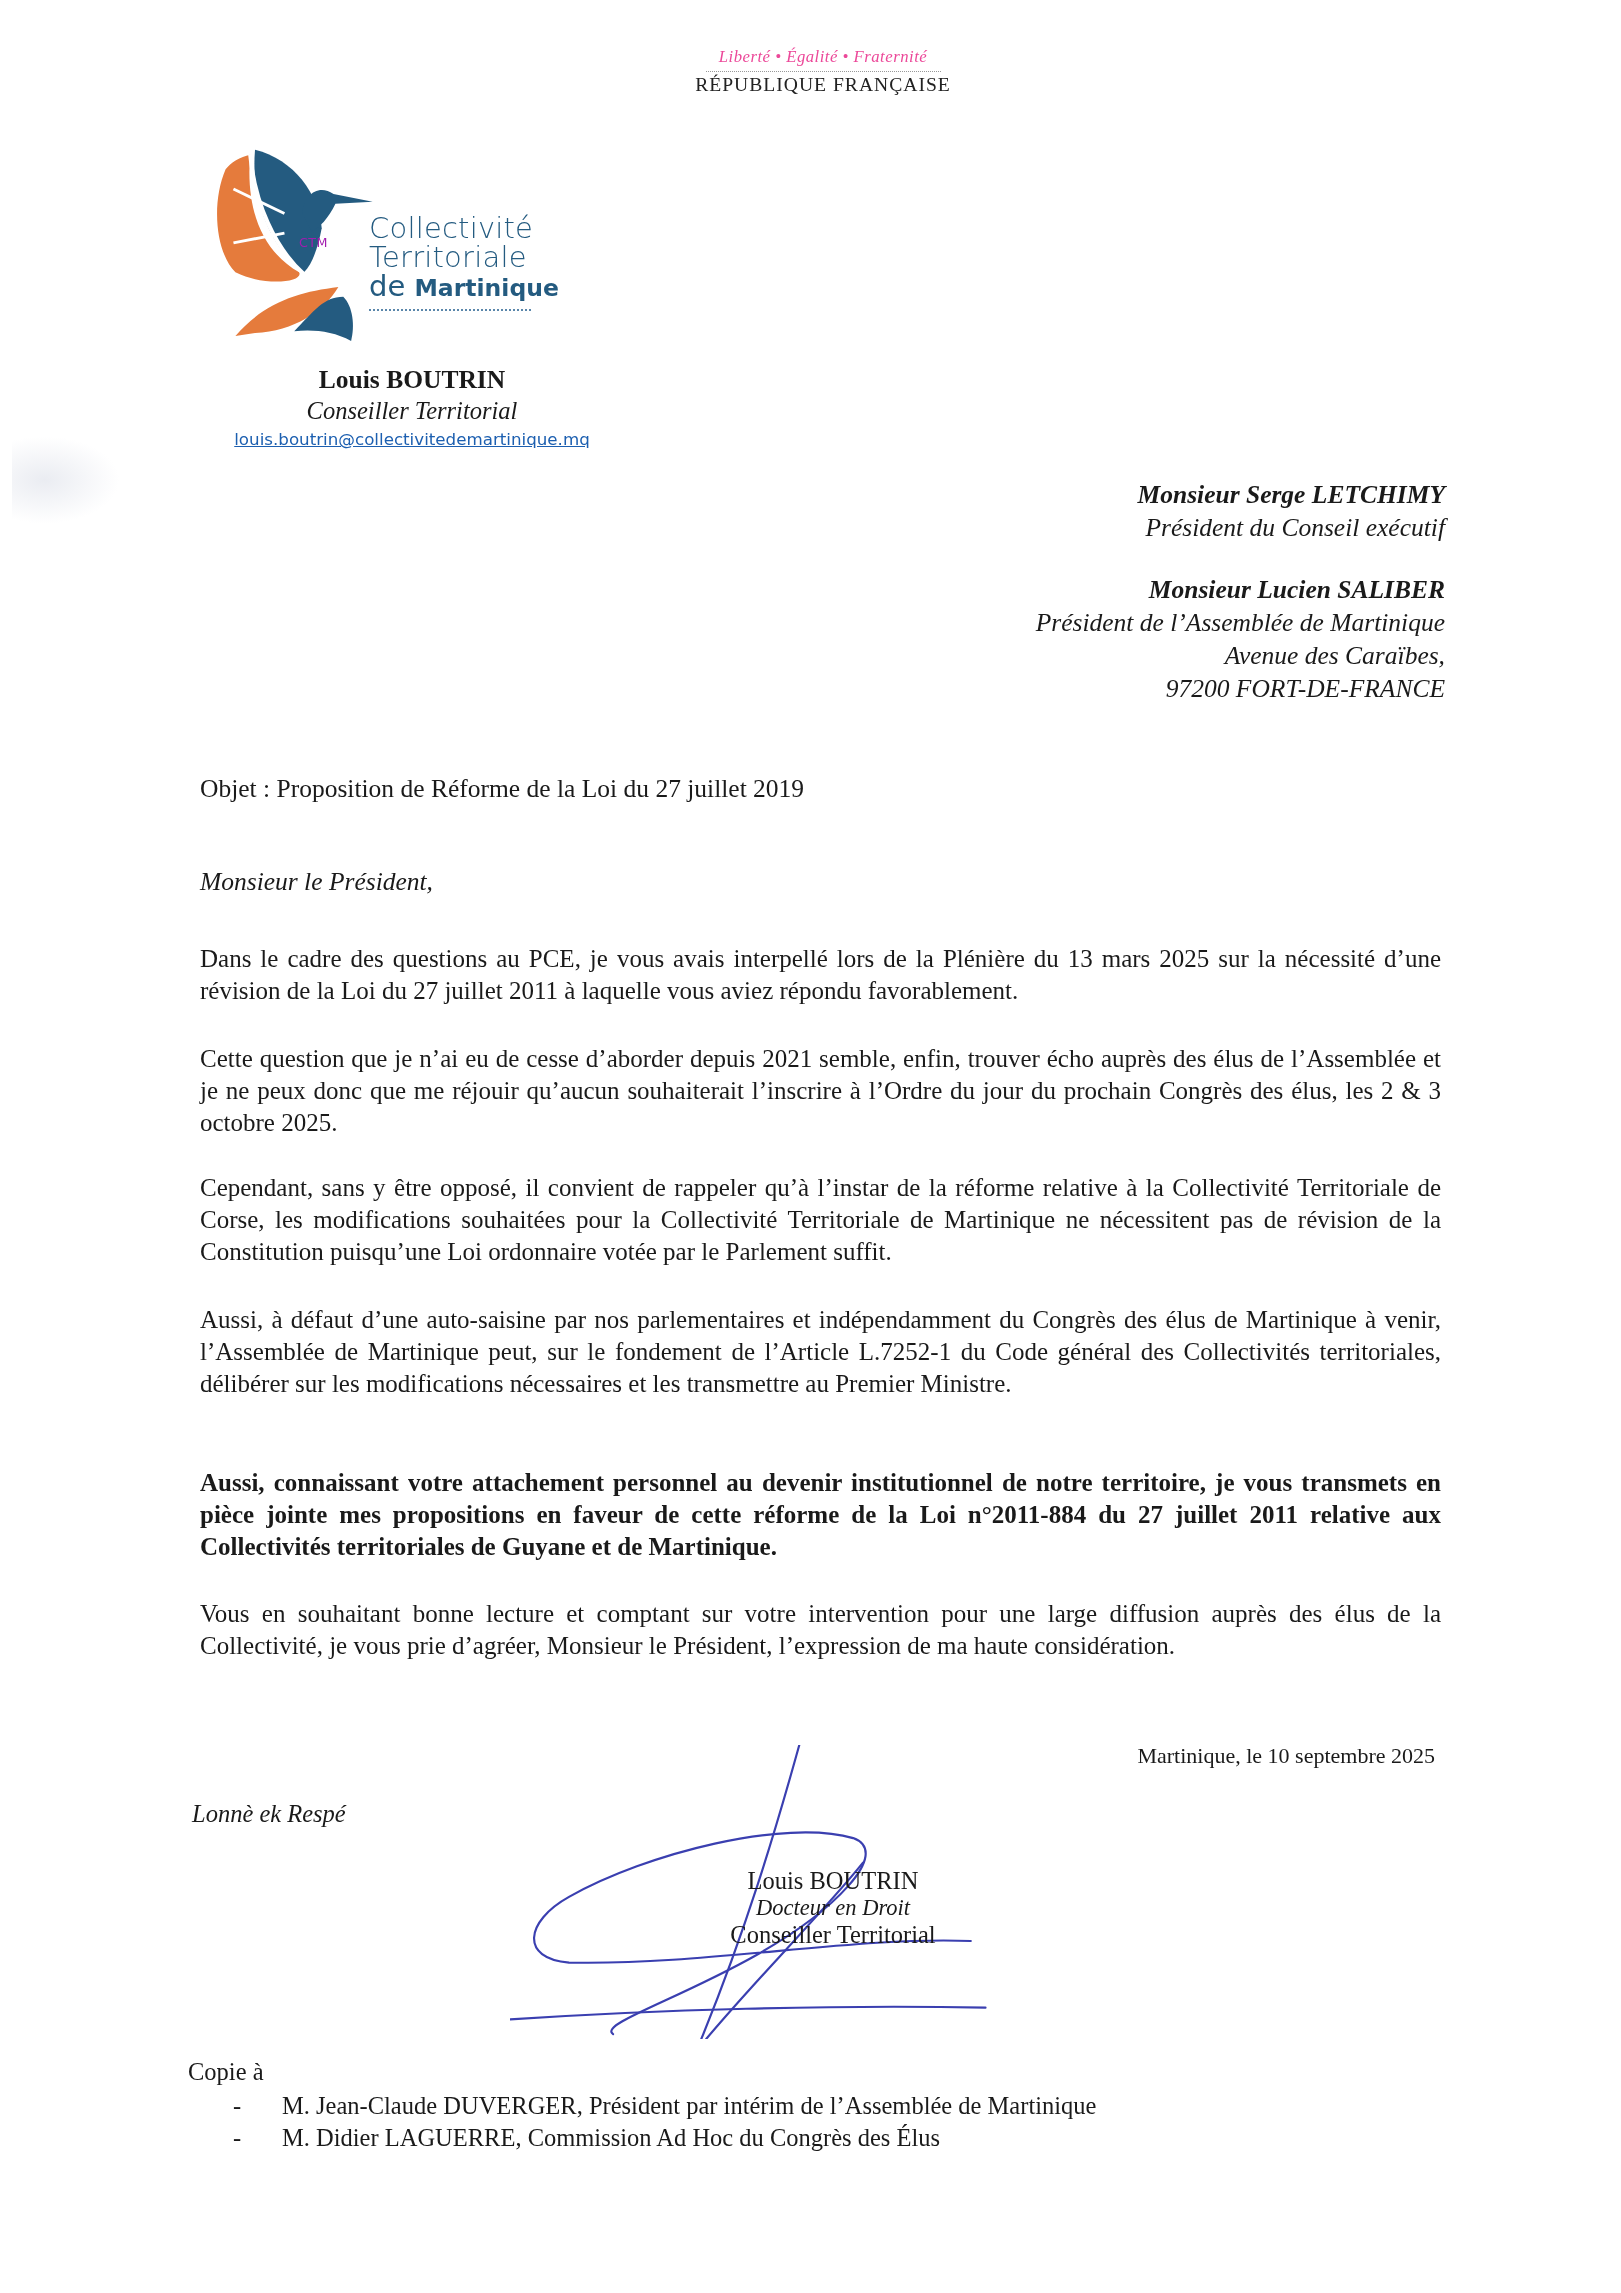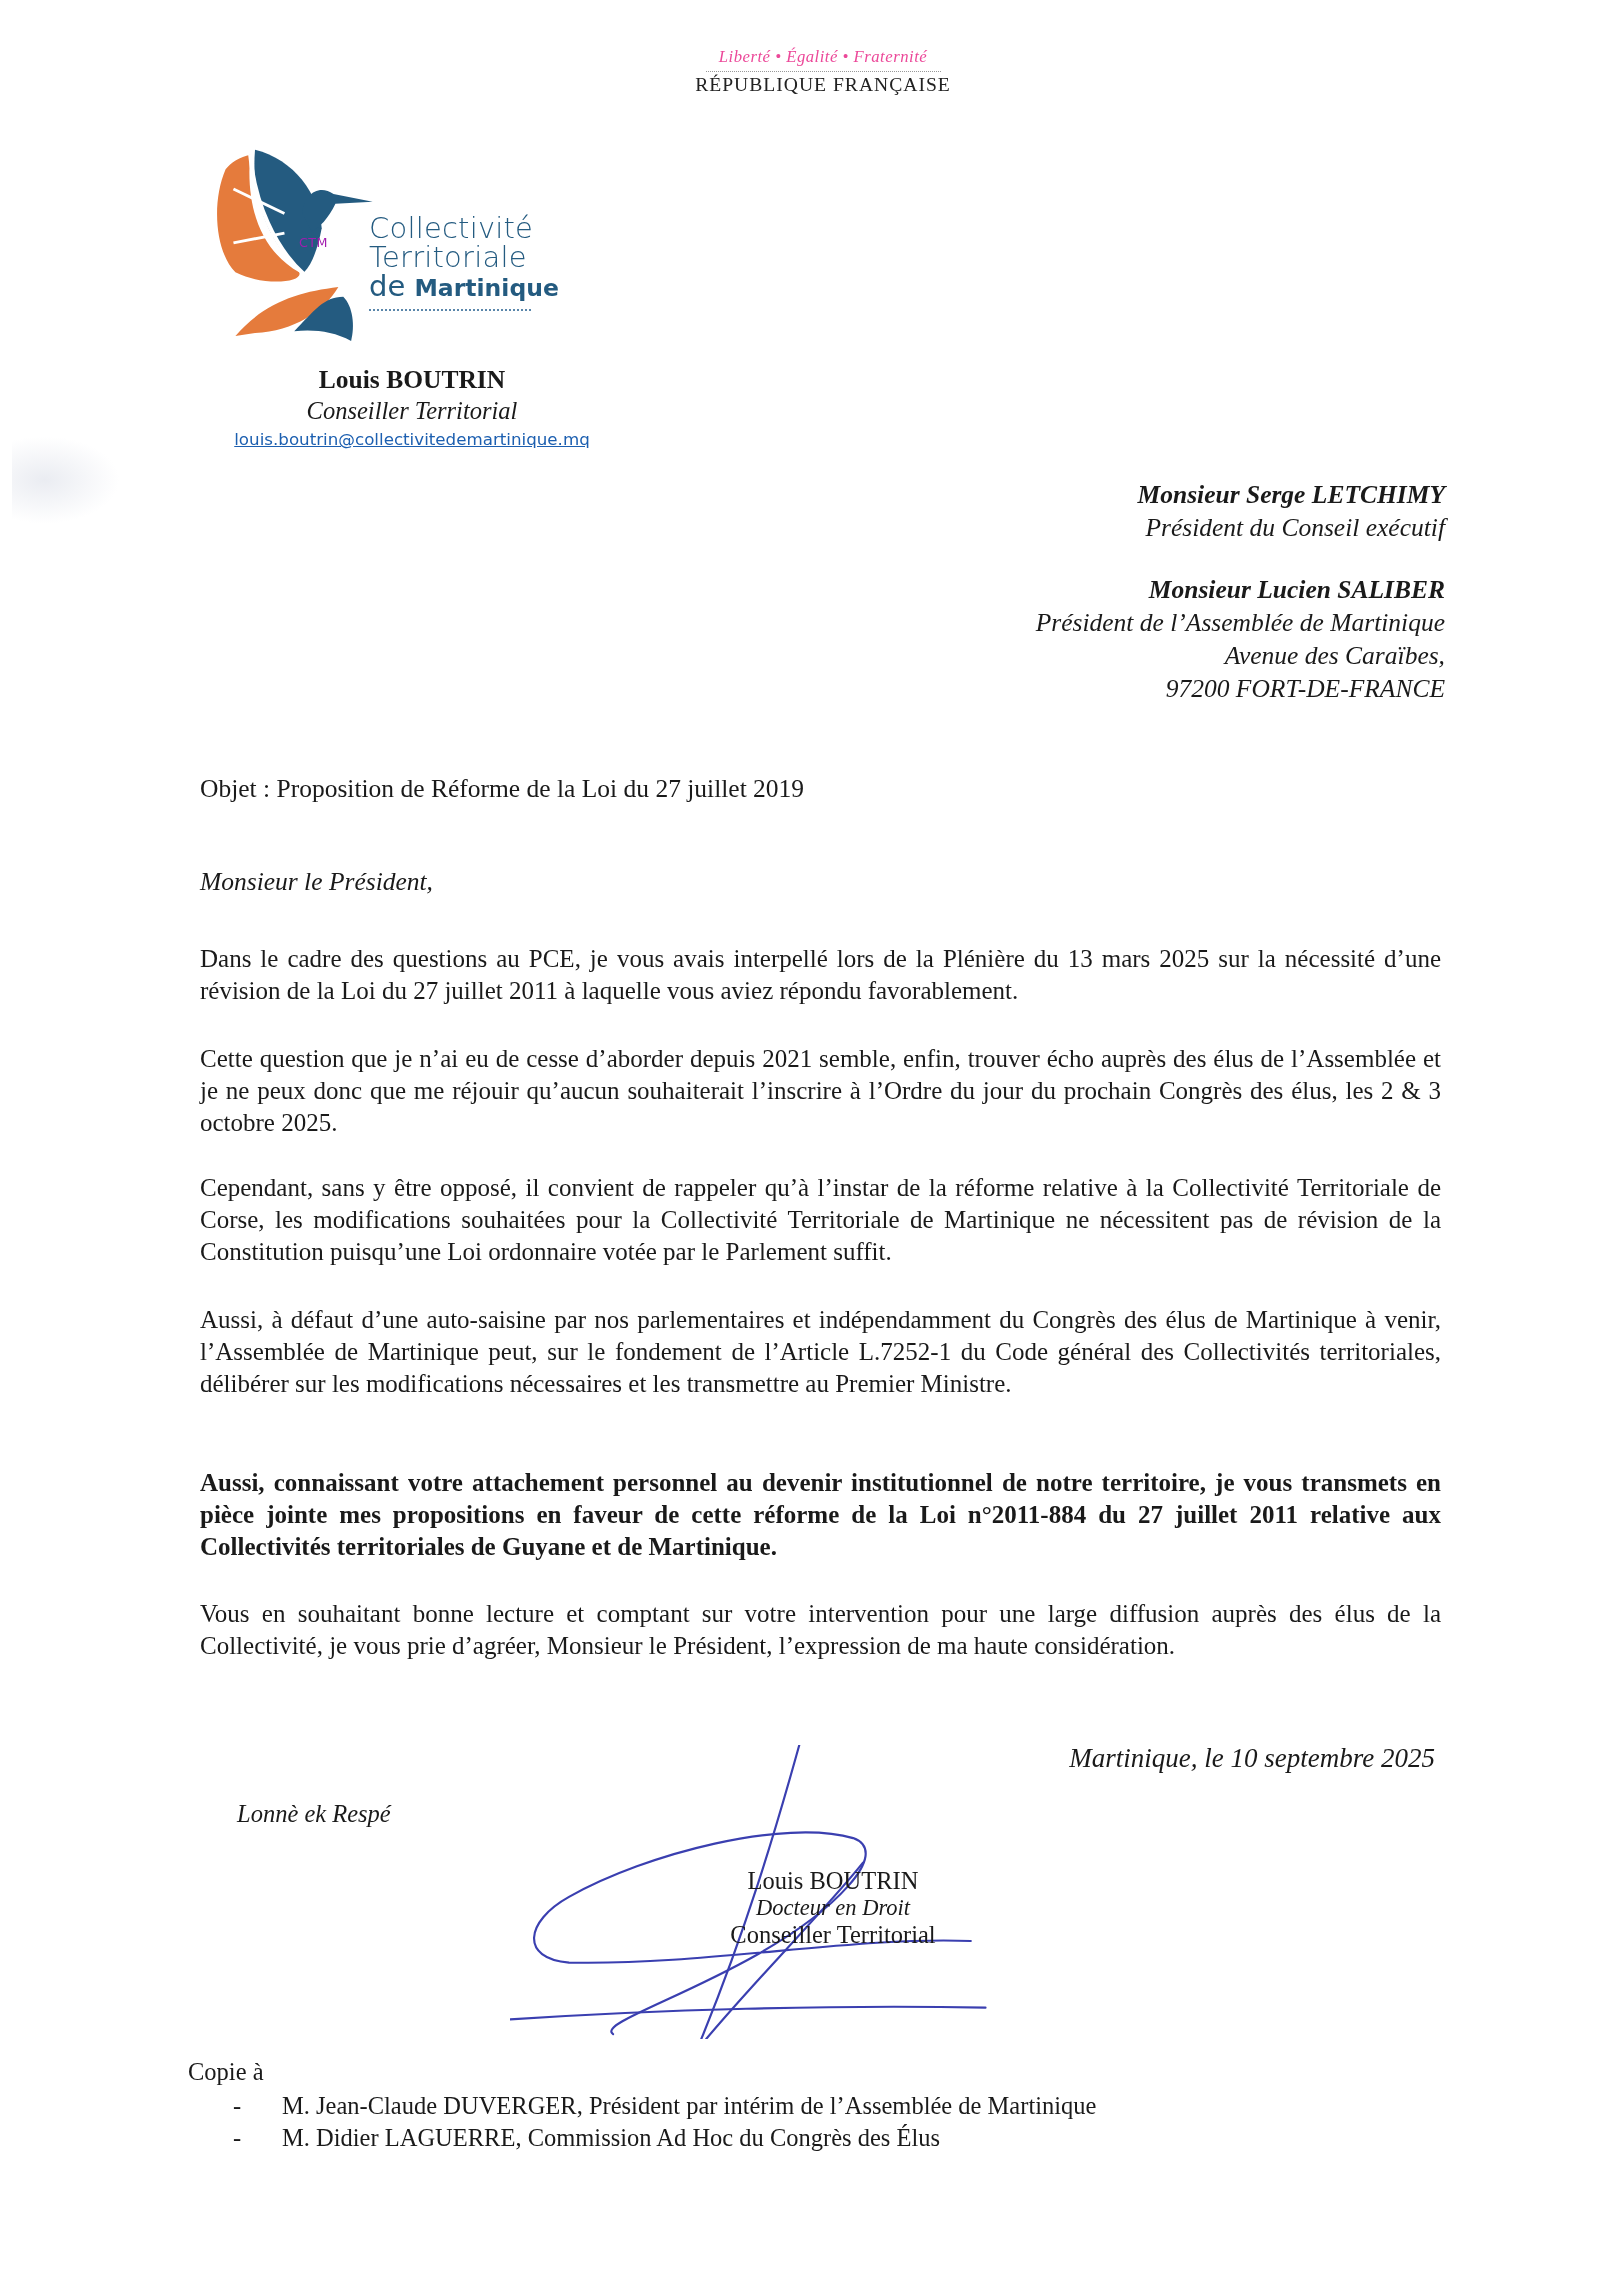--- a/index.html
+++ b/index.html
@@ -41,22 +41,22 @@
 
   
   .body-txt { left: 200px; width: 1241px; font-size: 25px; line-height: 32px; text-align: justify; }
   .p1 { top: 943px; }
   .p2 { top: 1043px; }
   .p3 { top: 1172px; }
   .p4 { top: 1304px; }
   .p5 { top: 1467px; font-weight: bold; }
   .p6 { top: 1598px; }
 
-  .date { right: 186px; top: 1743px; font-style: italic; font-size: 27px; }
-  .closing { left: 192px; top: 1800px; font-style: italic; font-size: 24.5px; margin-left: 45px; }
+  .date { right: 186px; top: 1743px; font-size: 22px; }
+  .closing { left: 192px; top: 1800px; font-style: italic; font-size: 24.5px; }
 
   
   .sig-svg { left: 510px; top: 1745px; width: 510px; height: 294px; }
   .sigblock { left: 637px; top: 1867px; width: 392px; text-align: center; }
   .sigblock .n { font-size: 24.5px; }
   .sigblock .d { font-size: 22.5px; font-style: italic; }
   .sigblock .c { font-size: 24.5px; }
 
   
   .copies { left: 188px; top: 2058px; font-size: 24.5px; }

